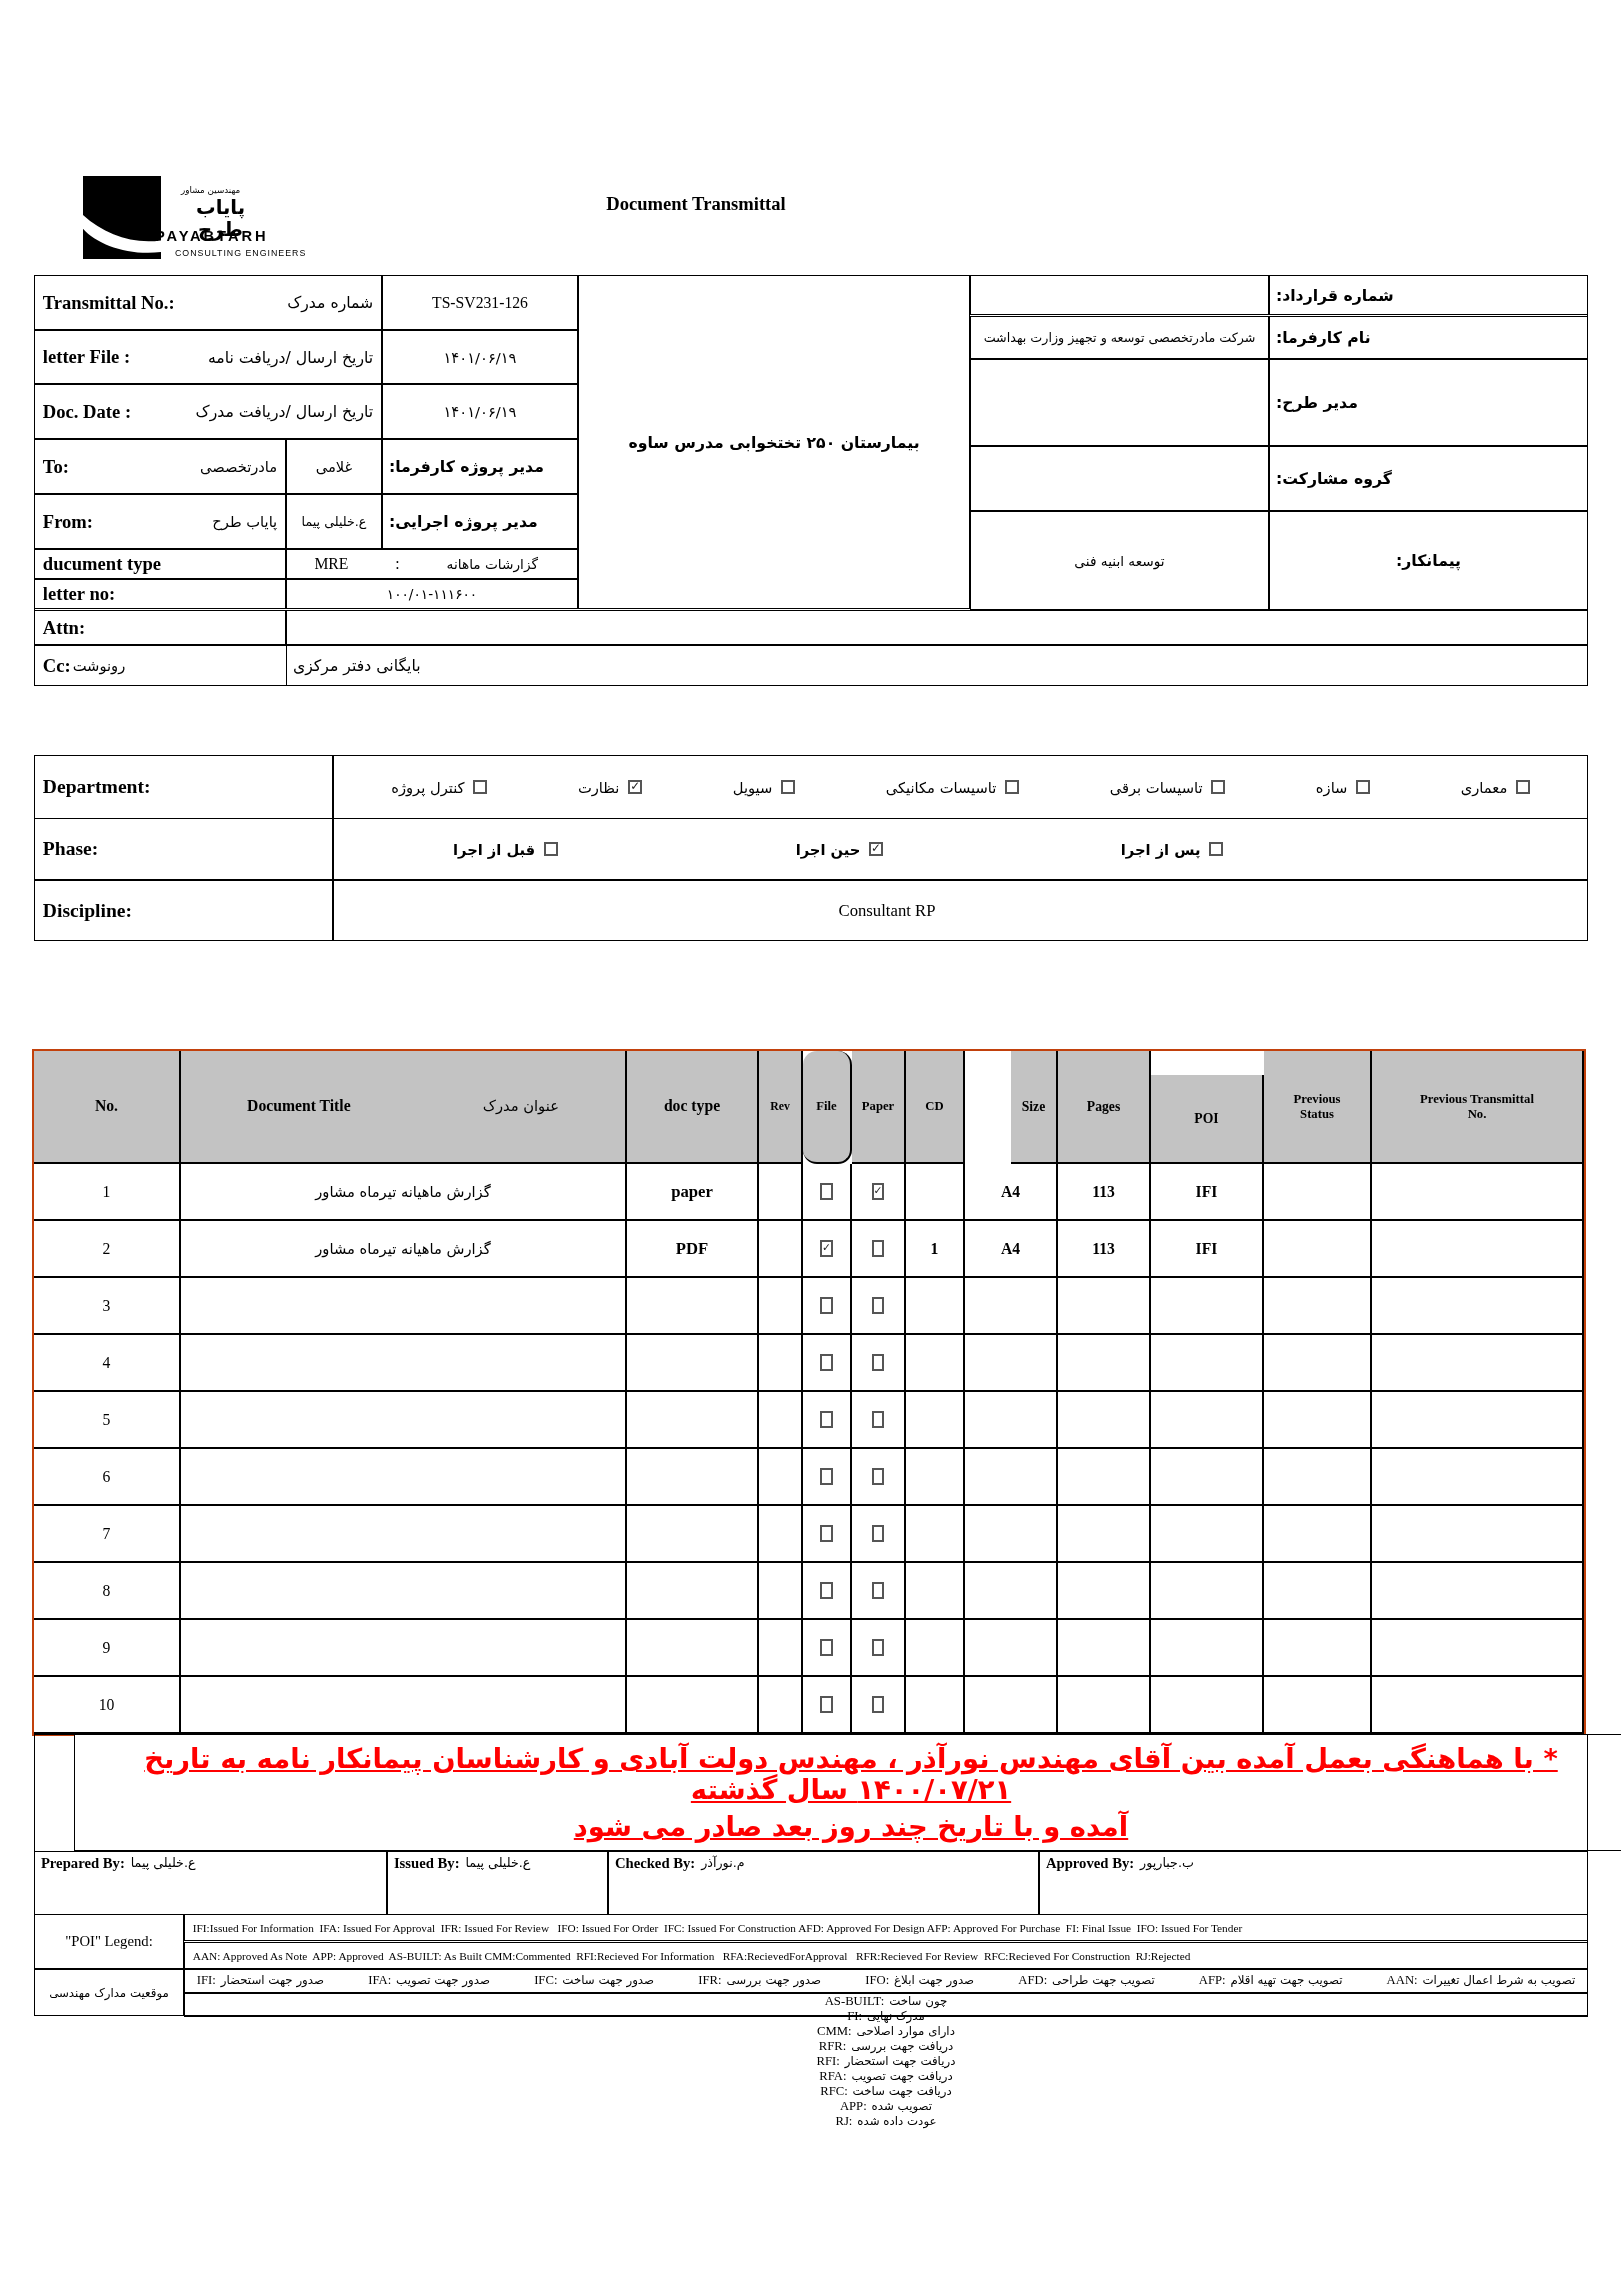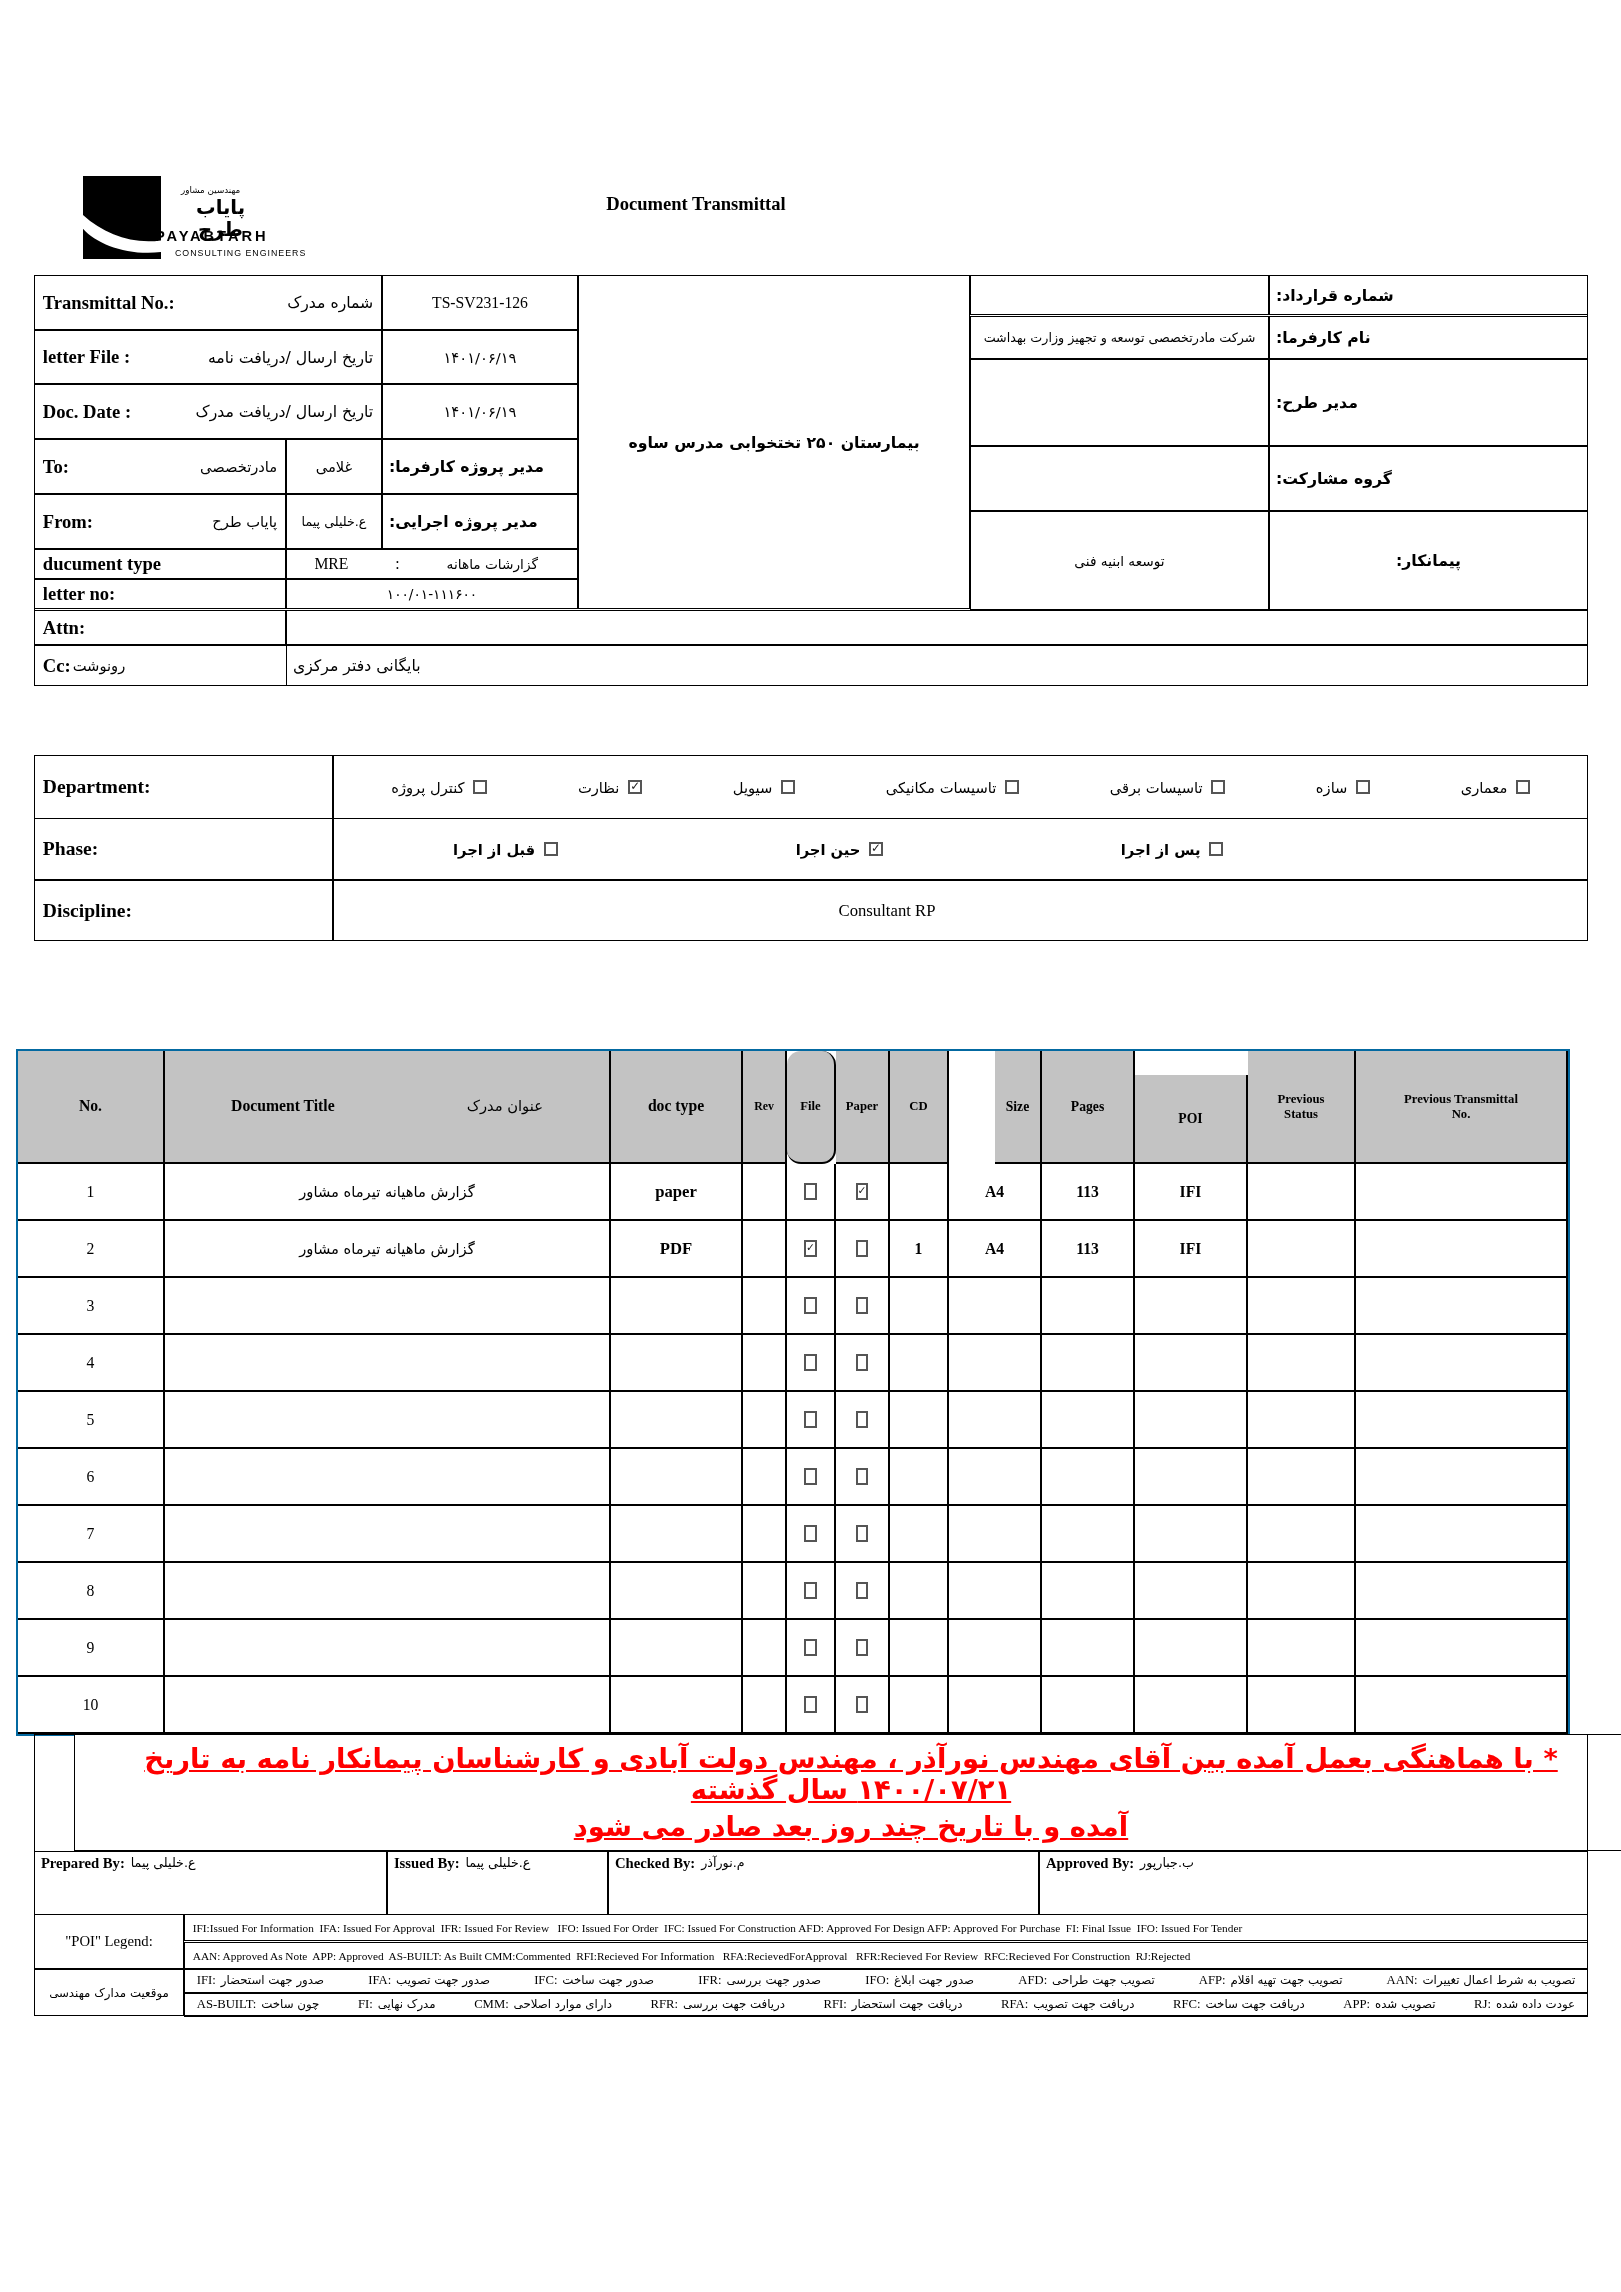--- a/index.html
+++ b/index.html
@@ -16,21 +16,21 @@
   .eb2{font-weight:bold;font-size:19.6px;}
   .b{font-weight:bold;}
   .fs12{font-size:11.8px;} .fs13{font-size:12.7px;} .fs14{font-size:13.7px;} .fs15{font-size:14.7px;}
   .fs16{font-size:15.7px;} .fs17{font-size:16.7px;}
   .cb{width:13.7px;height:13.7px;box-sizing:border-box;border:2px solid #555;display:inline-flex;align-items:center;
       justify-content:center;font-size:11.8px;line-height:1;color:#222;background:#fff;flex:none;font-family:"DejaVu Sans",sans-serif;}
   .cbv{width:12.7px;height:16.7px;box-sizing:border-box;border:2px solid #555;display:inline-flex;align-items:center;
       justify-content:center;font-size:10.8px;line-height:1;color:#222;background:#fff;flex:none;font-family:"DejaVu Sans",sans-serif;}
   .opt{display:inline-flex;align-items:center;gap:8.8px;}
   
-  .grid{position:absolute;left:16px;top:1049px;width:1554px;box-sizing:border-box;border:2px solid #0369a1;
+  .grid{position:absolute;left:32px;top:1049px;width:1554px;box-sizing:border-box;border:2px solid #c2410c;
         display:grid;grid-template-columns:147px 446px 132px 44px 49px 54px 59px 93px 93px 113px 108px 212px;
         grid-template-rows:113px repeat(10,57px);}
   .tc{box-sizing:border-box;border-right:2px solid #000;border-bottom:2px solid #000;display:flex;
       align-items:center;justify-content:center;text-align:center;overflow:hidden;background:#fff;}
   .th{background:#c3c3c3;font-weight:bold;font-size:15.7px;line-height:1.15;}
   .ttl{display:flex;justify-content:space-around;width:100%;align-items:center;}
   .pre{white-space:pre;overflow:hidden;}
   .fitem{display:inline-flex;align-items:baseline;gap:4.9px;white-space:nowrap;}
   .fcode{font-size:12.7px;}
   .fdesc{font-size:11.8px;}
@@ -438,21 +438,21 @@
       </span>
     <span class="fitem">
         <span class="fcode">AFP:</span>
         <span class="fa fdesc">تصویب جهت تهیه اقلام</span>
       </span>
     <span class="fitem">
         <span class="fcode">AAN:</span>
         <span class="fa fdesc">تصویب به شرط اعمال تغییرات</span>
       </span>
   </div>
-  <div class="ac" style="left:184px;top:1993px;width:1404px;height:23.5px;justify-content:space-between;padding:0 11.8px;">
+  <div class="ac" style="left:184px;top:1993px;width:1404px;height:23.5px;justify-content:space-between;padding:0 11.8px;flex-direction:column;">
     <span class="fitem">
         <span class="fcode">AS-BUILT:</span>
         <span class="fa fdesc">چون ساخت</span>
       </span>
     <span class="fitem">
         <span class="fcode">FI:</span>
         <span class="fa fdesc">مدرک نهایی</span>
       </span>
     <span class="fitem">
         <span class="fcode">CMM:</span>

